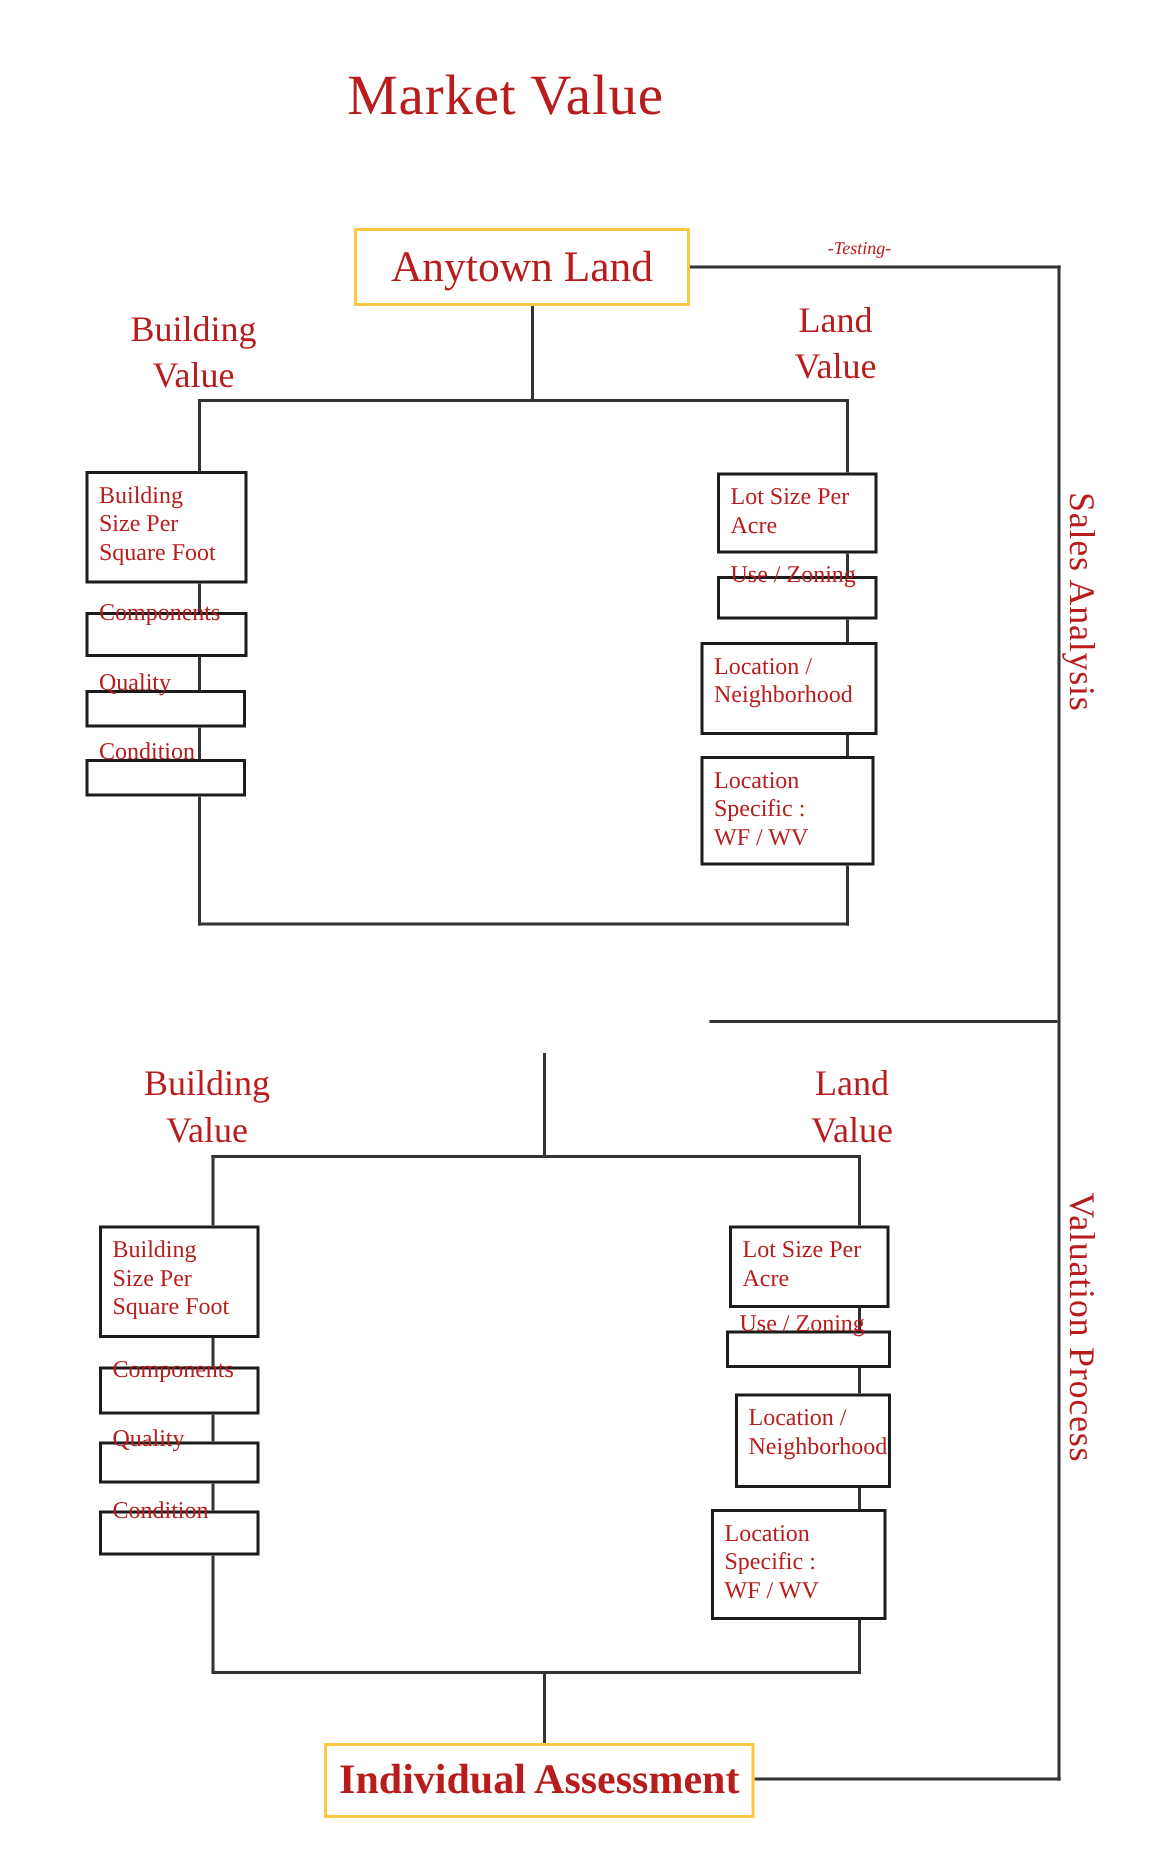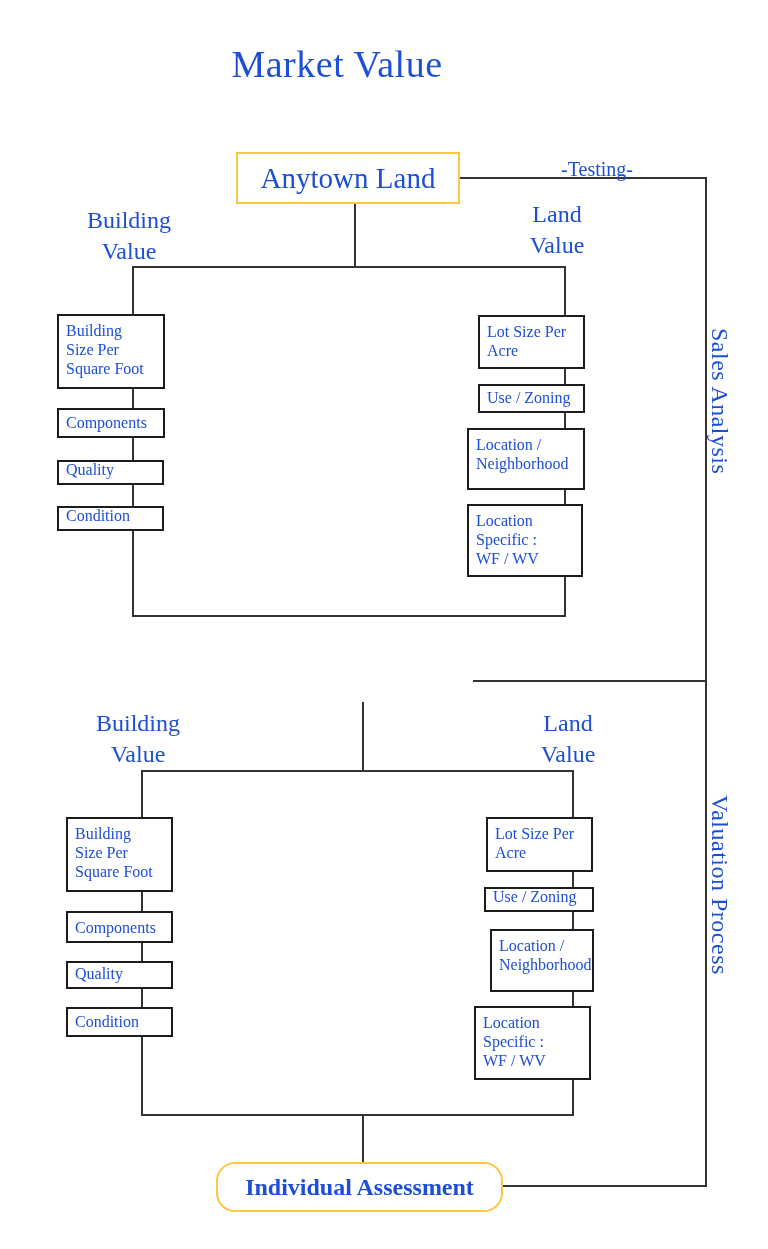--- a/index.html
+++ b/index.html
@@ -1,31 +1,31 @@
 <!DOCTYPE html>
 <html><head>
 <meta charset="utf-8">
 <style>
   html,body{margin:0;padding:0;background:#fff;}
   .canvas{
     position:relative;width:768px;height:1249px;background:#ffffff;
-    font-family:"Liberation Serif","DejaVu Serif",serif;color:#1d4ed8;overflow:hidden;
+    font-family:"Liberation Serif","DejaVu Serif",serif;color:#b91c1c;overflow:hidden;
   }
   .ln{position:absolute;background:#333;}
   .title{position:absolute;left:187px;top:42px;width:300px;text-align:center;
     font-size:38px;letter-spacing:0.5px;}
   .node{position:absolute;border:2px solid #fdc743;background:#fff;
     display:flex;align-items:center;justify-content:center;font-size:29px;}
-  .node.bold{font-weight:bold;font-size:24px;border-radius:19px;}
+  .node.bold{font-weight:bold;font-size:28px;}
   .box{position:absolute;border:2px solid #1c1c1c;background:#fff;
     font-size:16px;line-height:1.19;padding:5px 7px;white-space:pre-line;box-sizing:border-box;}
-  .box.bottom{display:flex;align-items:flex-end;padding:2px 7px 4px;}
+  .box.bottom{display:flex;align-items:flex-end;padding:2px 7px 18px;}
   .branch-label{position:absolute;font-size:24px;text-align:center;
     white-space:pre-line;line-height:1.3;}
-  .small-label{position:absolute;font-size:20px;text-align:right;}
+  .small-label{position:absolute;font-size:12px;text-align:center;font-style:italic;}
   .vtext{position:absolute;writing-mode:vertical-rl;font-size:24px;letter-spacing:0.5px;}
 </style>
 </head>
 <body>
 
 <div class="canvas">
 
   <div class="title">Market Value</div>
 
   <div class="ln" style="left: 457px; top: 177px; width: 250px; height: 2px; background: rgb(51, 51, 51);"></div>

